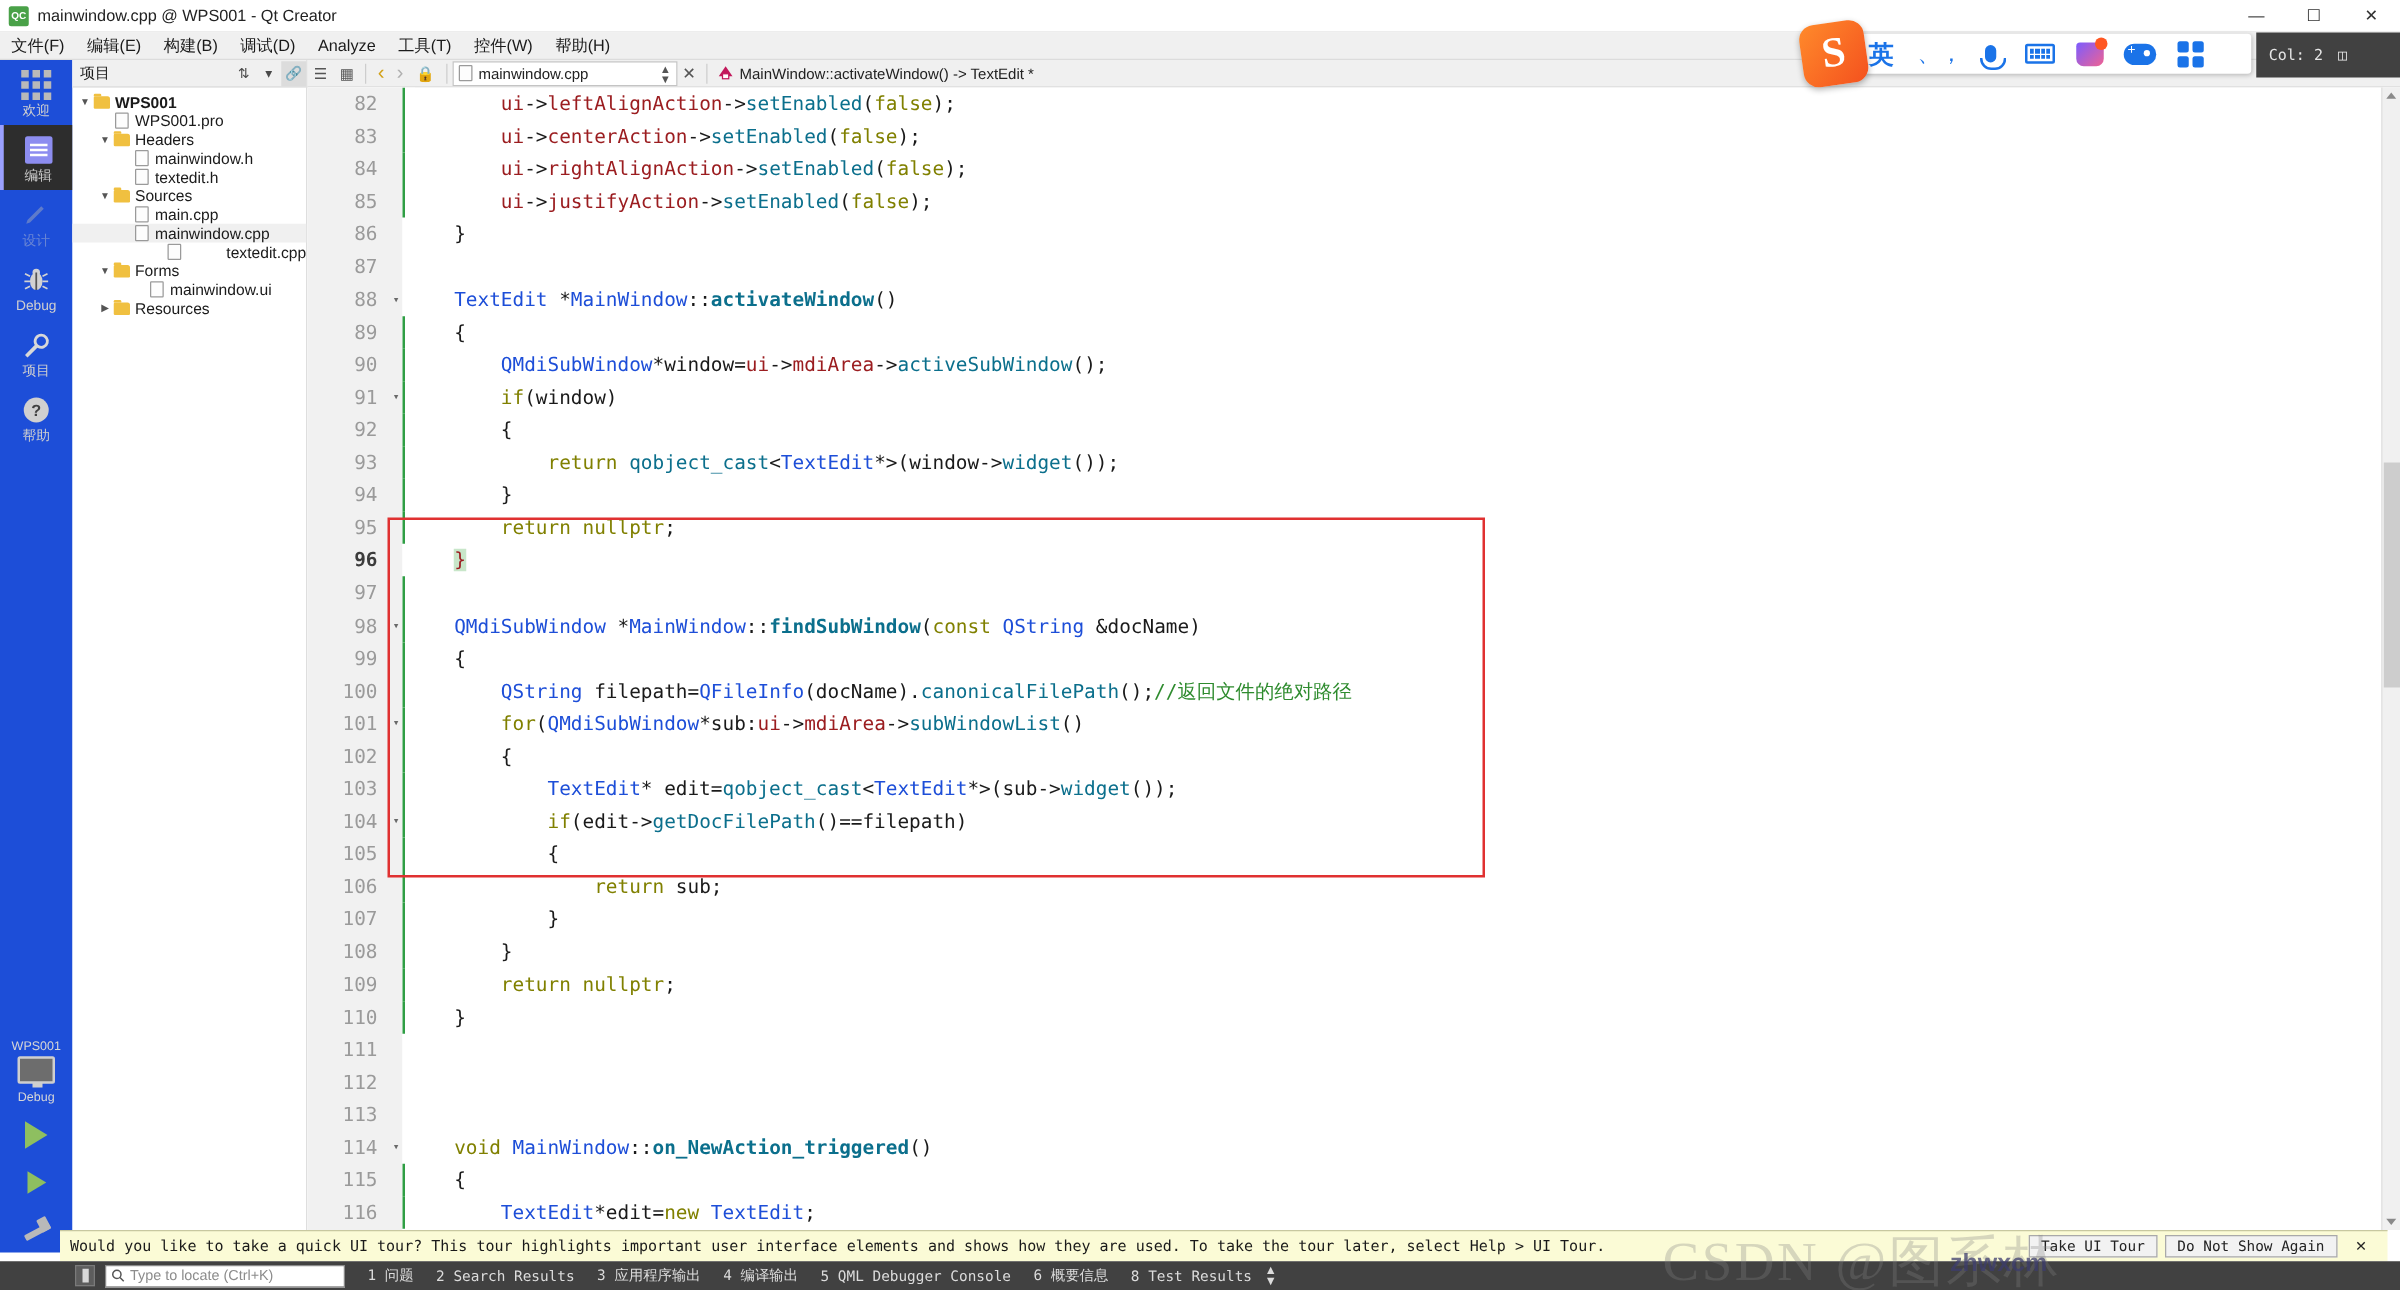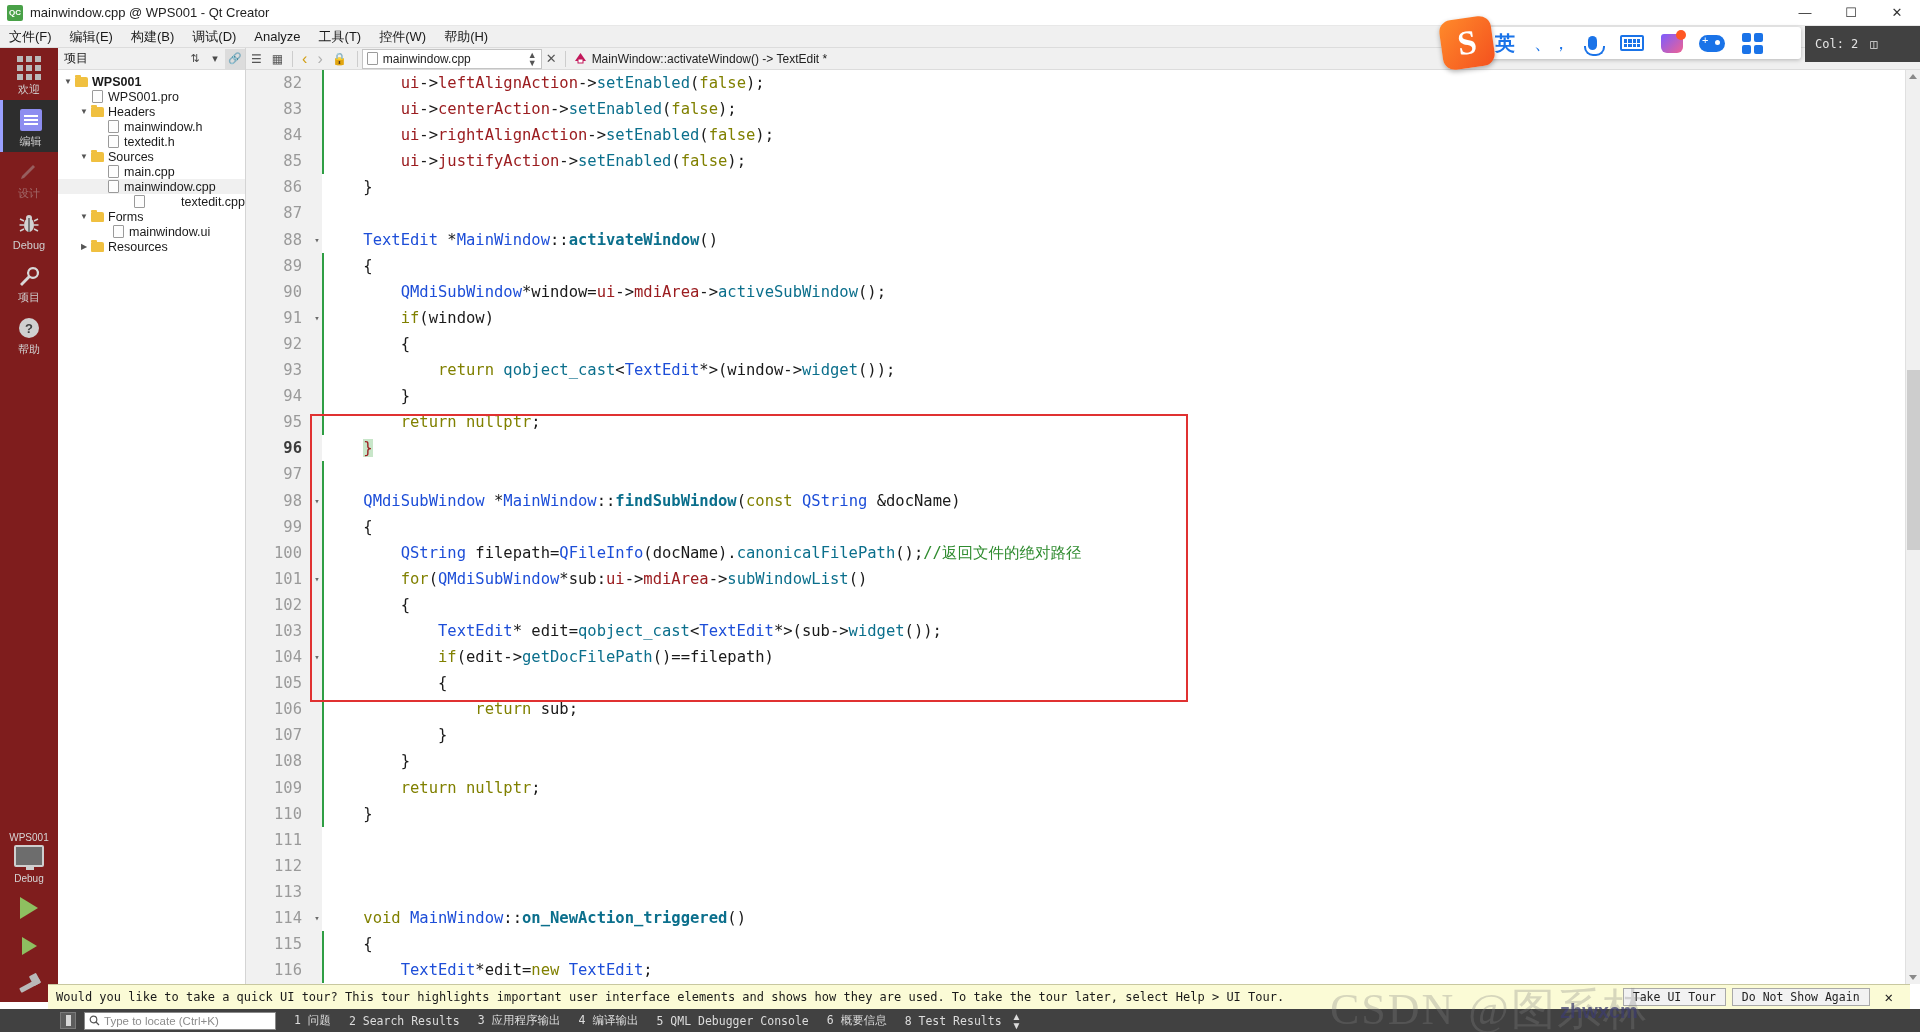--- a/index.html
+++ b/index.html
@@ -40,21 +40,21 @@
     border-bottom: 1px solid #dcdcdc;
   }
   .menu-item {
     padding: 2px 9px; font-size: 13px; color: #1a1a1a; cursor: default;
     font-family: "Liberation Sans", sans-serif;
   }
 
   
   .modebar {
     position: absolute; left: 0; top: 48px; width: 58px; height: 954px;
-    background: #7f1d1d;
+    background: #1d4ed8;
     display: flex; flex-direction: column; align-items: center;
   }
   .mode-btn {
     width: 58px; padding: 7px 0 5px 0;
     display: flex; flex-direction: column; align-items: center;
     color: #b5b5b5; font-size: 11px;
   }
   .mode-btn.active { background: #2d2d2d; border-left: 3px solid #9aa0ff; }
   .mode-btn.disabled { opacity: 0.42; }
   .mode-ico { width: 26px; height: 26px; display:flex; align-items:center; justify-content:center; margin-bottom: 2px;}
@@ -424,21 +424,21 @@
           </span>
           <span class="tlabel">textedit.cpp</span>
         </div>
         <div class="trow" style="padding-left: 20px;">
           <span class="tw">▼</span>
           <span class="tico">
             <span class="folder" style="background: rgb(240, 192, 64);"></span>
           </span>
           <span class="tlabel">Forms</span>
         </div>
-        <div class="trow" style="padding-left: 20px; margin-left: 21px;">
+        <div class="trow" style="padding-left: 48px;">
           <span class="tw"></span>
           <span class="tico">
             <span class="fileico"></span>
           </span>
           <span class="tlabel">mainwindow.ui</span>
         </div>
         <div class="trow" style="padding-left: 20px;">
           <span class="tw">▶</span>
           <span class="tico">
             <span class="folder" style="background: rgb(240, 192, 64);"></span>

